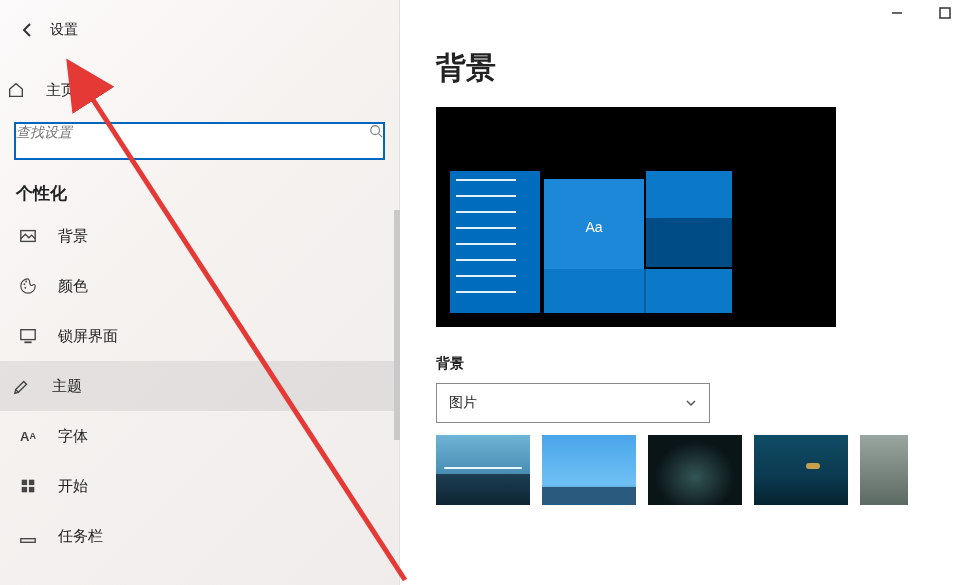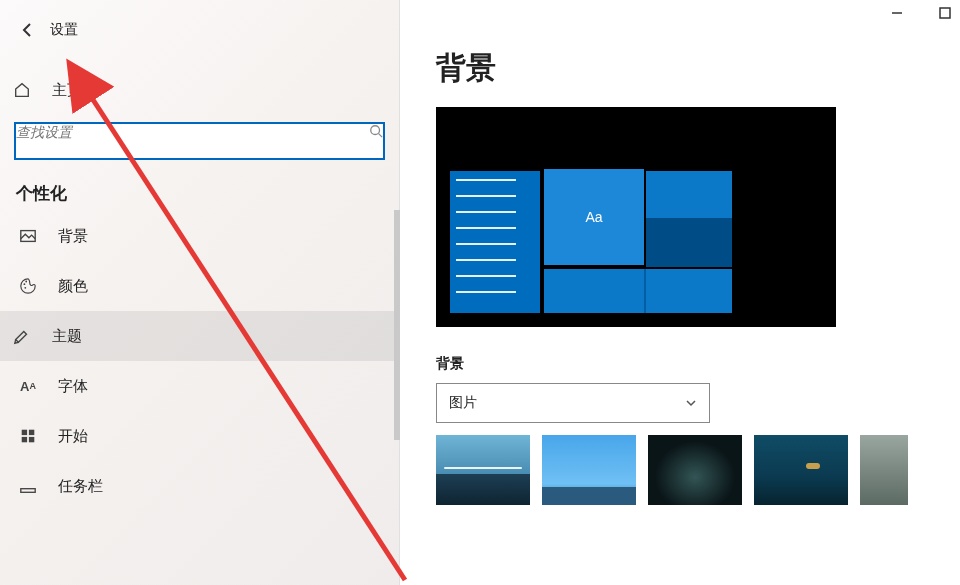--- a/index.html
+++ b/index.html
@@ -33,21 +33,21 @@
     height: 44px;
     padding-left: 18px;
     gap: 12px;
   }
   .back-icon { width: 16px; height: 16px; color: #333; }
   .window-title { font-size: 14px; }
   .home-row {
     display: flex;
     align-items: center;
     height: 40px;
-    padding-left: 12px;
+    padding-left: 6px;
     gap: 20px;
     margin-top: 18px;
     position: relative;
   }
   .icon-slot {
     width: 20px; height: 20px;
     display: flex; align-items: center; justify-content: center;
     color: #444;
   }
   .search-wrap {
@@ -127,21 +127,21 @@
   }
   .preview .te1::before{
     content:"";
     position:absolute; left:6px; top:8px;
     width:60px; height:120px;
     background:
       repeating-linear-gradient(#fff 0, #fff 2px, transparent 2px, transparent 16px);
     opacity:.9;
   }
   .preview .te2 {
-    position:absolute; left:108px; bottom:62px;
+    position:absolute; left:108px; bottom:52px;
     width:100px; height:96px;
     background:#1e88d8;
     display:flex; align-items:center; justify-content:center;
     color:#fff; font-size:14px;
   }
   .preview .te3 {
     position:absolute; left:108px; bottom:14px;
     width:188px; height:44px;
     background:#005ea6;
   }
@@ -255,20 +255,29 @@
         <svg viewBox="0 0 20 20" width="18" height="18">
             <path d="M10 2 A8 8 0 1 0 18 10 C18 8 16 8 15 9 C14 10 12 9 12 7 C12 5 11 2 10 2 Z" stroke="#444" stroke-width="1.3" fill="none"></path>
             <circle cx="6" cy="8" r="1" fill="#444"></circle>
             <circle cx="8" cy="5" r="1" fill="#444"></circle>
             <circle cx="7" cy="12" r="1" fill="#444"></circle>
           </svg>
       </span>
       <span class="nav-label">颜色</span>
     </div>
 
+    <div class="nav-item">
+      <span class="icon-slot">
+        <svg viewBox="0 0 20 20" width="18" height="18">
+            <rect x="2" y="3" width="16" height="11" stroke="#444" stroke-width="1.5" fill="none"></rect>
+            <rect x="6" y="16" width="8" height="2" fill="#444"></rect>
+          </svg>
+      </span>
+      <span class="nav-label">锁屏界面</span>
+    </div>
 
     <div class="nav-item selected">
       <span class="icon-slot">
         <svg viewBox="0 0 20 20" width="18" height="18">
             <path d="M3 14 L12 5 L15 8 L6 17 Z" stroke="#444" stroke-width="1.5" fill="none"></path>
             <path d="M3 14 L2 18 L6 17" stroke="#444" stroke-width="1.5" fill="none"></path>
           </svg>
       </span>
       <span class="nav-label">主题</span>
     </div>

